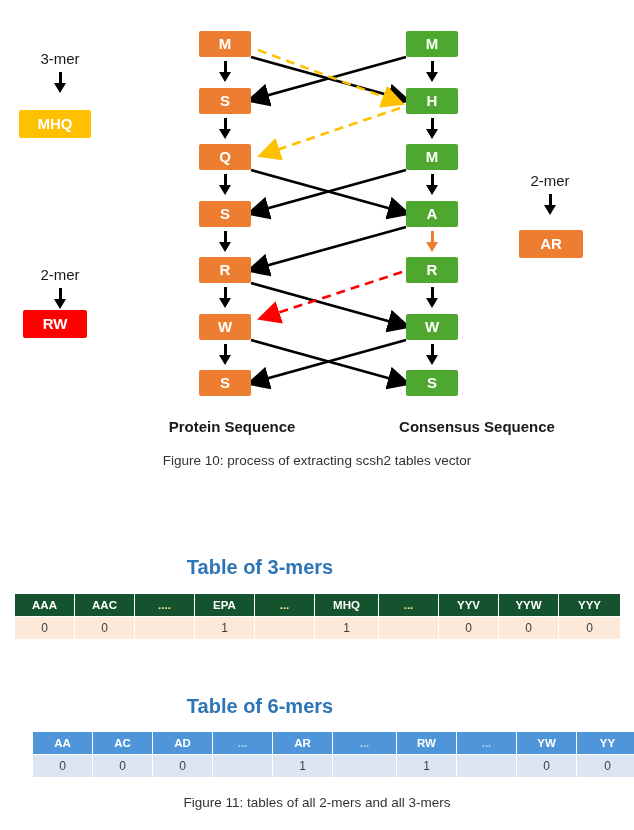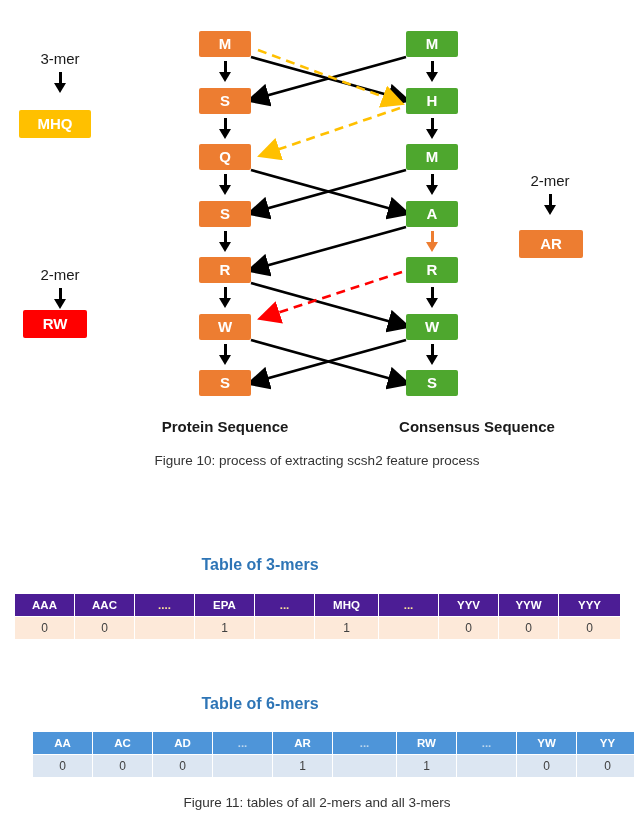--- a/index.html
+++ b/index.html
@@ -114,21 +114,21 @@
     text-align: center;
     font-size: 13.5px;
     color: #333;
   }
 
   
   .table-title {
     position: absolute;
     width: 520px;
     text-align: center;
-    font-size: 16px;
+    font-size: 20px;
     font-weight: bold;
     color: #2e75b6;
   }
 
   table.kmer {
     position: absolute;
     border-collapse: collapse;
     table-layout: fixed;
   }
   table.kmer td {
@@ -136,21 +136,21 @@
     text-align: center;
     font-size: 12px;
     height: 22px;
     padding: 0;
   }
   table.kmer tr.head td {
     font-weight: bold;
     font-size: 11.5px;
   }
   
-  table.t3 tr.head td { background: #4c1d95; color: #ffffff; }
+  table.t3 tr.head td { background: #14532d; color: #ffffff; }
   table.t3 tr.vals td { background: #fde9d9; color: #404040; }
   table.t3 tr.head td.ellip { color: #ffe699; }
   
   table.t2 tr.head td { background: #4e95d9; color: #ffffff; }
   table.t2 tr.vals td { background: #dce6f2; color: #404040; }
   table.t2 tr.head td.ellip { color: #bdd7ee; }
 </style>
 </head>
 <body>
 
@@ -258,21 +258,21 @@
 
     <div class="seq-box right" style="left:406px; top:314px;">W</div>
     <div class="down-arrow" style="left:426px; top:344px;">
         <div class="shaft"></div>
         <div class="head"></div>
       </div>
 
     <div class="seq-box right" style="left:406px; top:370px;">S</div>
   </div>
 
-  <div class="col-label" style="left:105px; top:418px; width:240px;">Protein Sequence</div>
+  <div class="col-label" style="left:112px; top:418px; width:240px;">Protein Sequence</div>
   <div class="col-label" style="left:312px; top:418px; width:330px;">Consensus Sequence</div>
 
   <div class="mer-label" style="left:10px; top:50px; width:100px;">3-mer</div>
   <div class="down-arrow" style="left:54px; top:72px;">
       <div class="shaft"></div>
       <div class="head"></div>
     </div>
   <div class="mer-box yellow" style="left:19px; top:110px; width:72px;">MHQ</div>
 
   <div class="mer-label" style="left:10px; top:266px; width:100px;">2-mer</div>
@@ -282,21 +282,21 @@
     </div>
   <div class="mer-box red" style="left:23px; top:310px; width:64px;">RW</div>
 
   <div class="mer-label" style="left:500px; top:172px; width:100px;">2-mer</div>
   <div class="down-arrow" style="left:544px; top:194px;">
       <div class="shaft"></div>
       <div class="head"></div>
     </div>
   <div class="mer-box orange" style="left:519px; top:230px; width:64px;">AR</div>
 
-  <div class="caption" style="left:0; top:453px;">Figure 10: process of extracting scsh2 feature process</div>
+  <div class="caption" style="left:0; top:453px;">Figure 10: process of extracting scsh2 tables vector</div>
 </div>
 
 <div class="table-title" style="left:0; top:556px;">Table of 3-mers</div>
 
 <table class="kmer t3" style="left:14px; top:593px; width:606px;">
   <colgroup>
     <col style="width:60px">
       <col style="width:60px">
       <col style="width:60px">
       <col style="width:60px">

